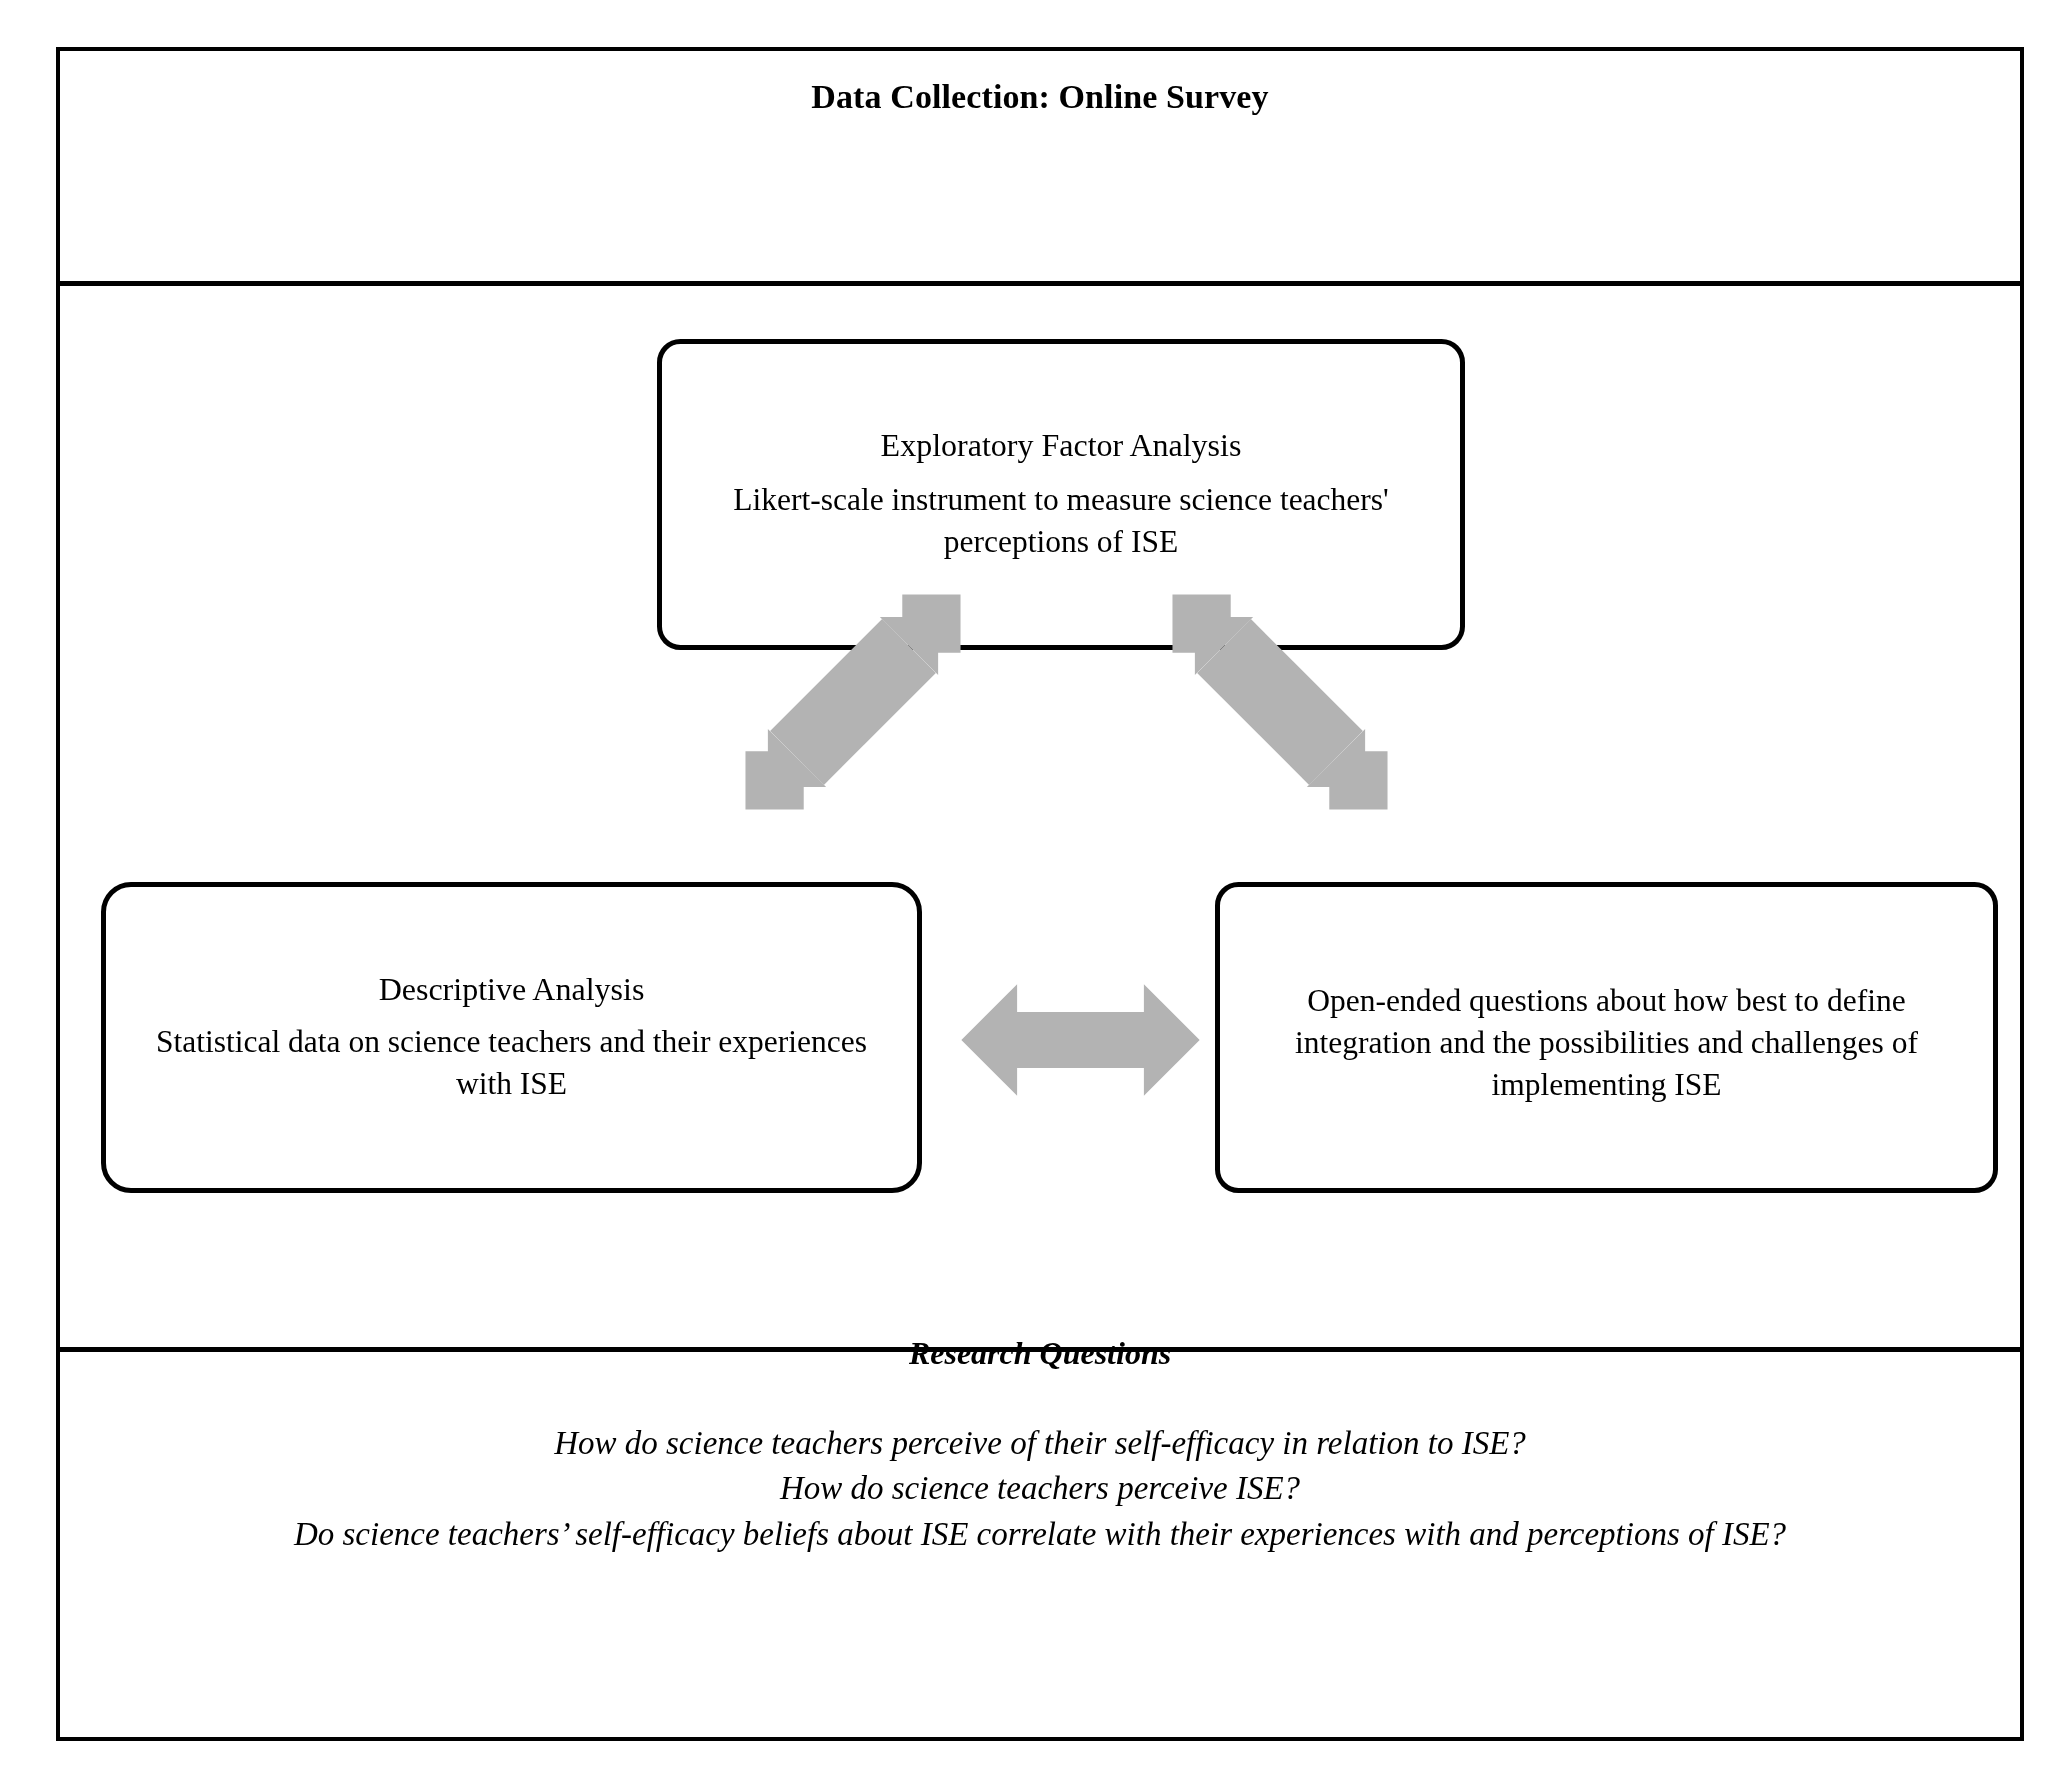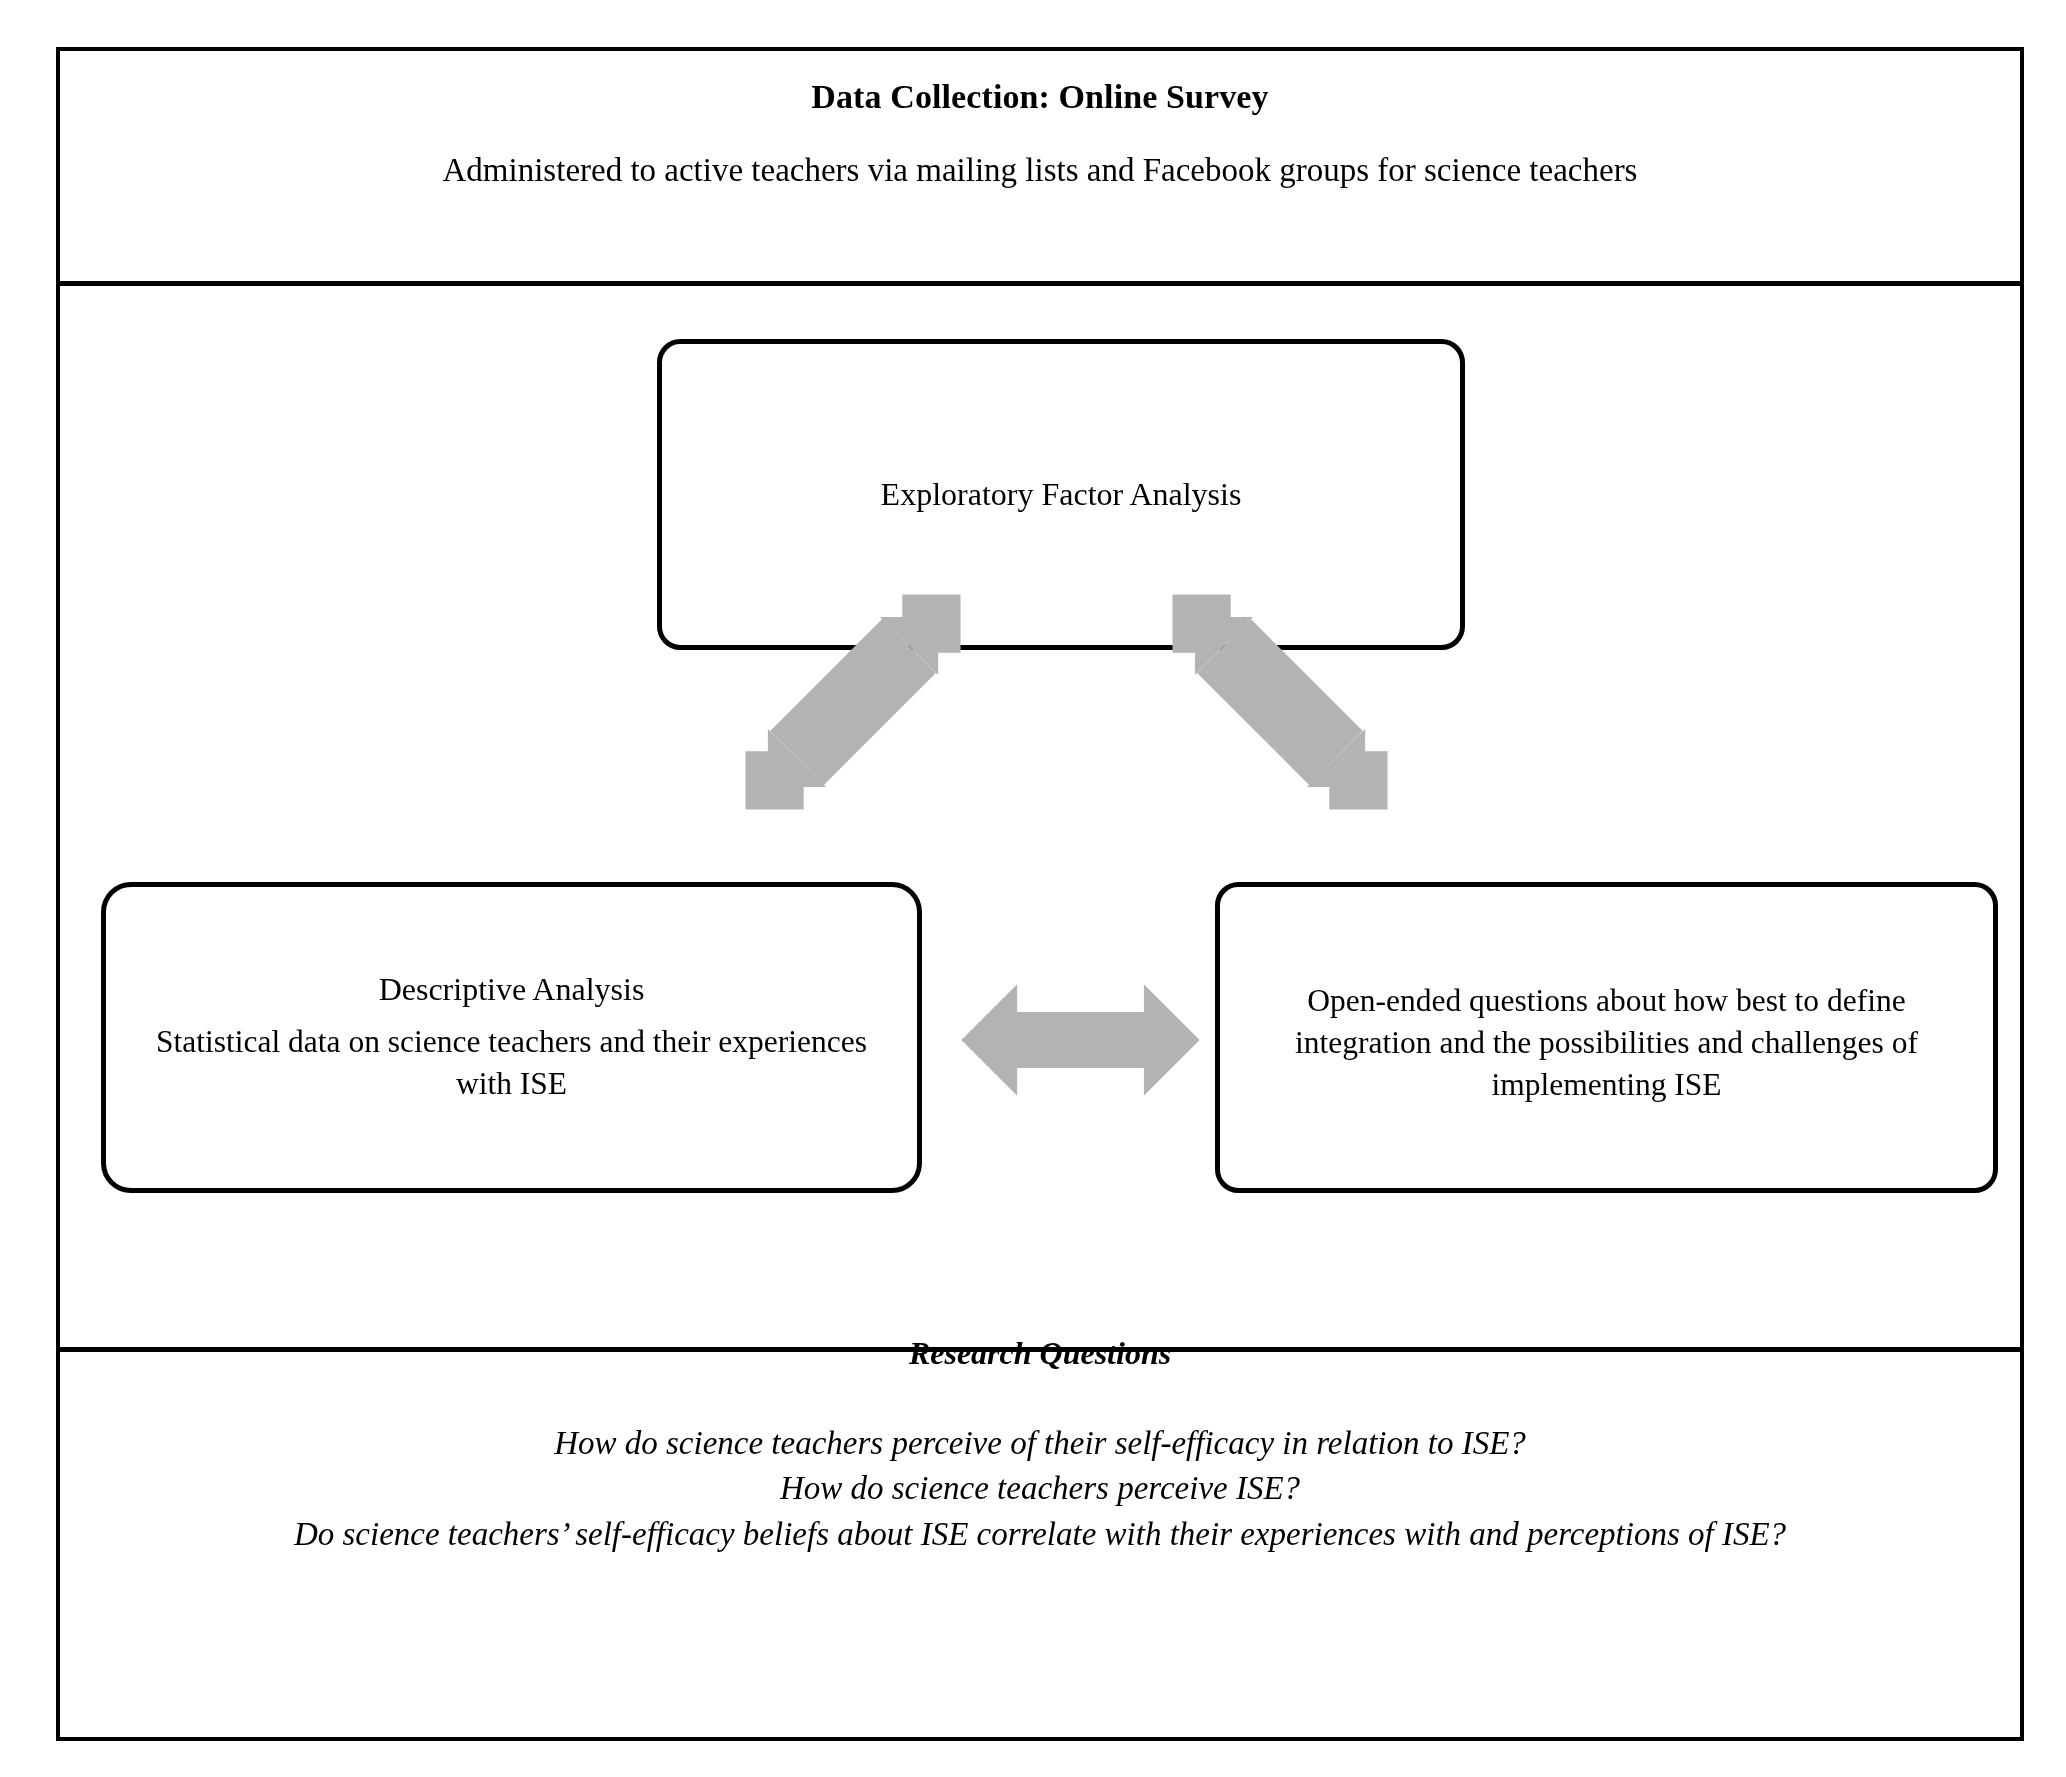--- a/index.html
+++ b/index.html
@@ -174,29 +174,29 @@
     padding: 0 12.2px;
   }
 </style>
 </head>
 <body>
 
 <div id="diagram-frame">
 
   <div id="header-section">
     <div id="header-title">Data Collection: Online Survey</div>
-    <div id="header-subtitle">Administered to active teachers via mailing lists and Facebook groups for science teachers</div>
   </div>
 
   <div class="section-divider" id="divider-top"></div>
 
   <div id="analysis-section">
 
     <div class="analysis-box" id="box-efa">
       <div class="box-title">Exploratory Factor Analysis</div>
+      <div class="box-body">Likert-scale instrument to measure science teachers' perceptions of ISE</div>
     </div>
 
     <div class="arrow" id="arrow-efa-to-descriptive">
       <svg width="224" height="224" viewBox="0 0 100 100">
         <polygon points="72,2 98,2 98,28 88,28 88,38 62,12 72,12" fill="#b3b3b3"></polygon>
         <polygon points="2,72 2,98 28,98 28,88 38,88 12,62 12,72" fill="#b3b3b3"></polygon>
         <polygon points="87,37 63,13 13,63 37,87" fill="#b3b3b3"></polygon>
       </svg>
     </div>
 

